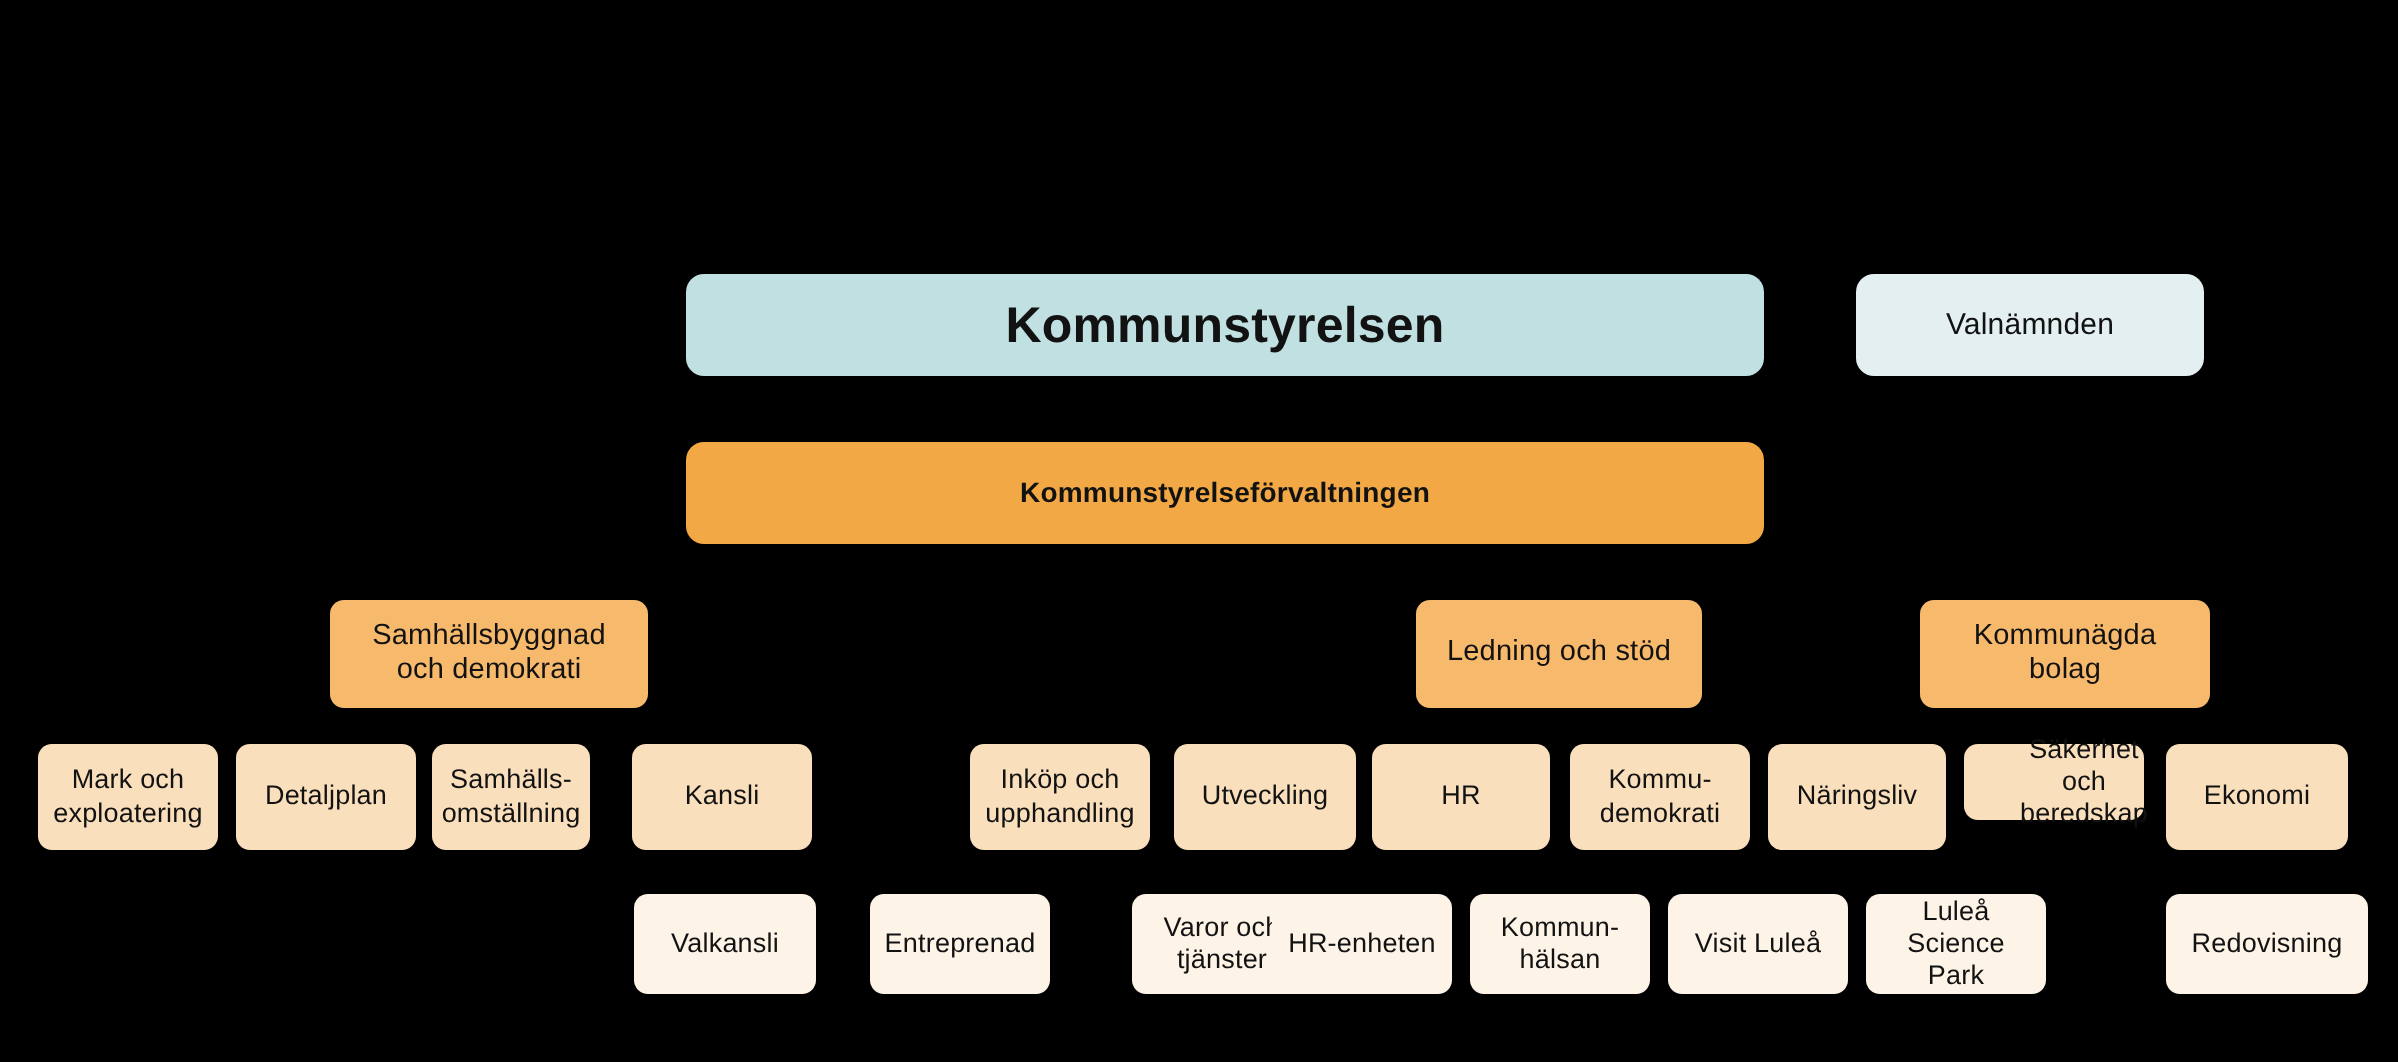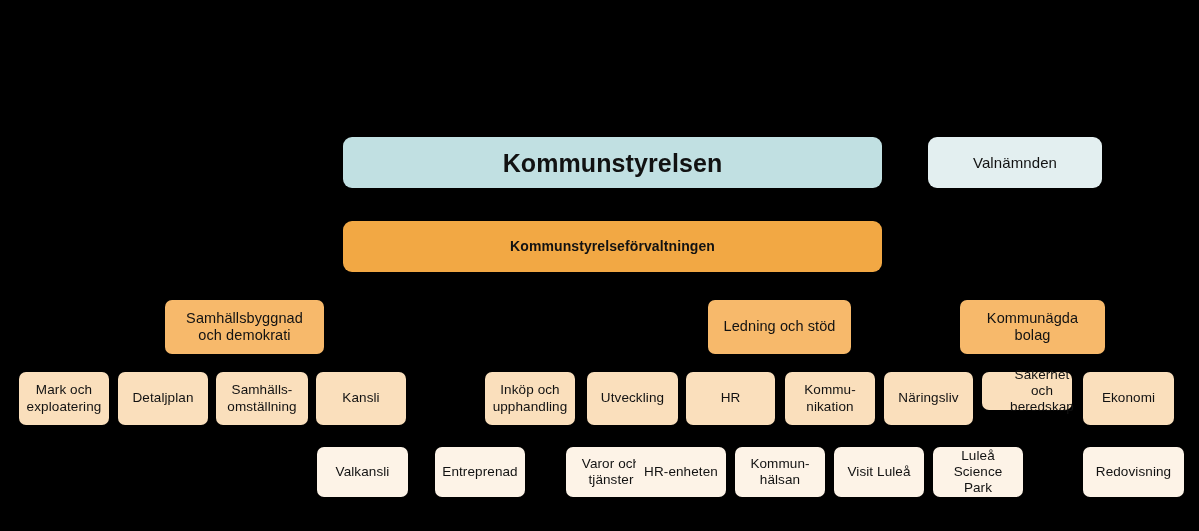--- a/index.html
+++ b/index.html
@@ -80,29 +80,29 @@
     <div class="node lvl1-alt" style="left: 928px; top: 137px; width: 174px; height: 51px;">Valnämnden</div>
     <div class="node lvl2" style="left: 343px; top: 221px; width: 539px; height: 51px;">Kommunstyrelseförvaltningen</div>
     <div class="node lvl3" style="left: 141px; top: 300px; width: 159px; height: 54px; margin-left: 24px;">Samhällsbyggnad
 och demokrati</div>
     <div class="node lvl3" style="left: 708px; top: 300px; width: 143px; height: 54px;">Ledning och stöd</div>
     <div class="node lvl3" style="left: 960px; top: 300px; width: 145px; height: 54px;">Kommunägda
 bolag</div>
     <div class="node lvl4" style="left: 19px; top: 372px; width: 90px; height: 53px;">Mark och
 exploatering</div>
     <div class="node lvl4" style="left: 118px; top: 372px; width: 90px; height: 53px;">Detaljplan</div>
-    <div class="node lvl4" style="left: 216px; top: 372px; width: 92px; height: 53px;">Samhälls-
+    <div class="node lvl4" style="left: 216px; top: 372px; width: 79px; height: 53px;">Samhälls-
 omställning</div>
     <div class="node lvl4" style="left: 316px; top: 372px; width: 90px; height: 53px;">Kansli</div>
     <div class="node lvl4" style="left: 485px; top: 372px; width: 90px; height: 53px;">Inköp och
 upphandling</div>
     <div class="node lvl4" style="left: 587px; top: 372px; width: 91px; height: 53px;">Utveckling</div>
     <div class="node lvl4" style="left: 686px; top: 372px; width: 89px; height: 53px;">HR</div>
     <div class="node lvl4" style="left: 785px; top: 372px; width: 90px; height: 53px;">Kommu-
-nikation</div>
+demokrati</div>
     <div class="node lvl4" style="left: 884px; top: 372px; width: 89px; height: 53px;">Näringsliv</div>
     <div class="node lvl4" style="left: 982px; top: 372px; width: 90px; height: 38px; padding-left: 36px;">Säkerhet och
 beredskap</div>
     <div class="node lvl4" style="left: 1083px; top: 372px; width: 91px; height: 53px;">Ekonomi</div>
     <div class="node lvl5" style="left: 317px; top: 447px; width: 91px; height: 50px;">Valkansli</div>
     <div class="node lvl5" style="left: 435px; top: 447px; width: 90px; height: 50px;">Entreprenad</div>
     <div class="node lvl5" style="left: 534px; top: 447px; width: 90px; height: 50px; margin-left: 32px;">Varor och
 tjänster</div>
     <div class="node lvl5" style="left: 636px; top: 447px; width: 90px; height: 50px;">HR-enheten</div>
     <div class="node lvl5" style="left: 735px; top: 447px; width: 90px; height: 50px;">Kommun-

